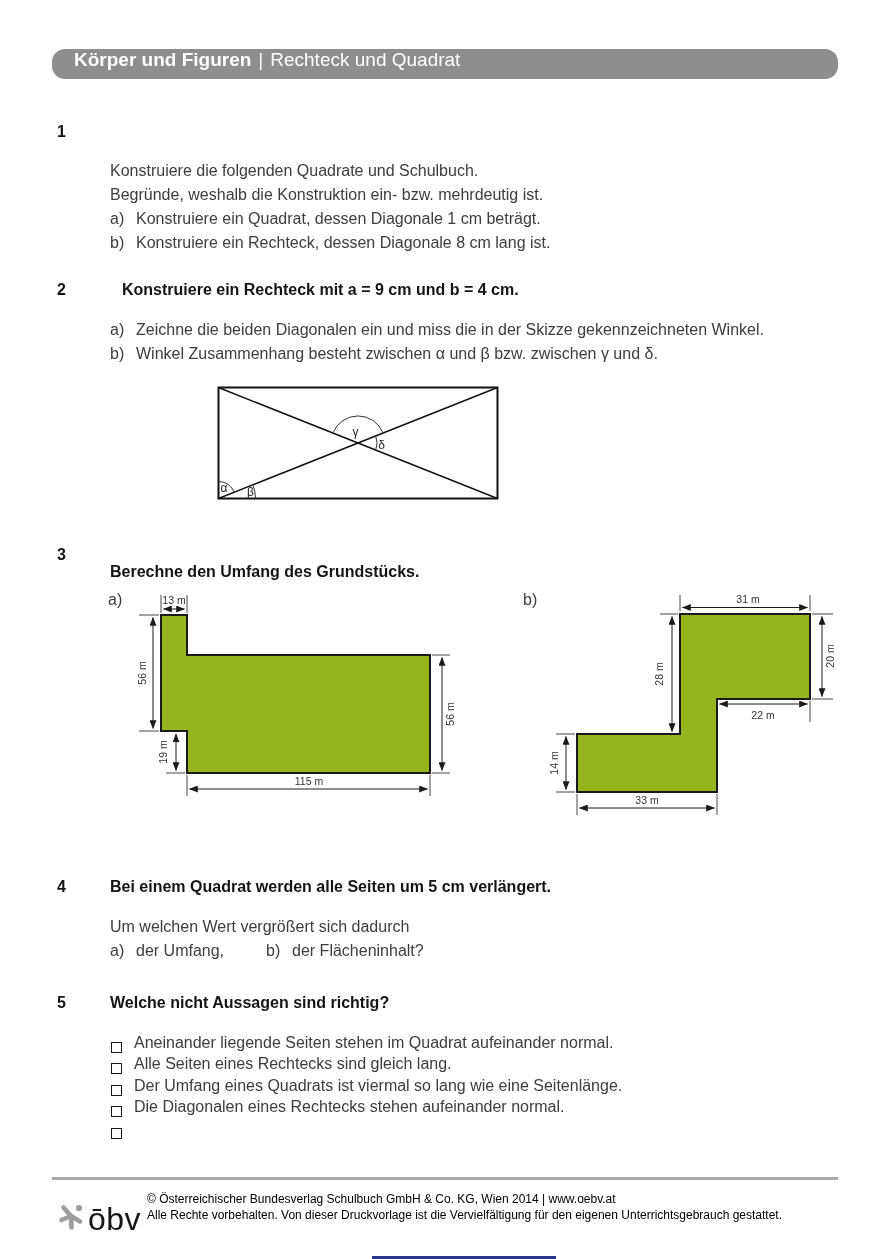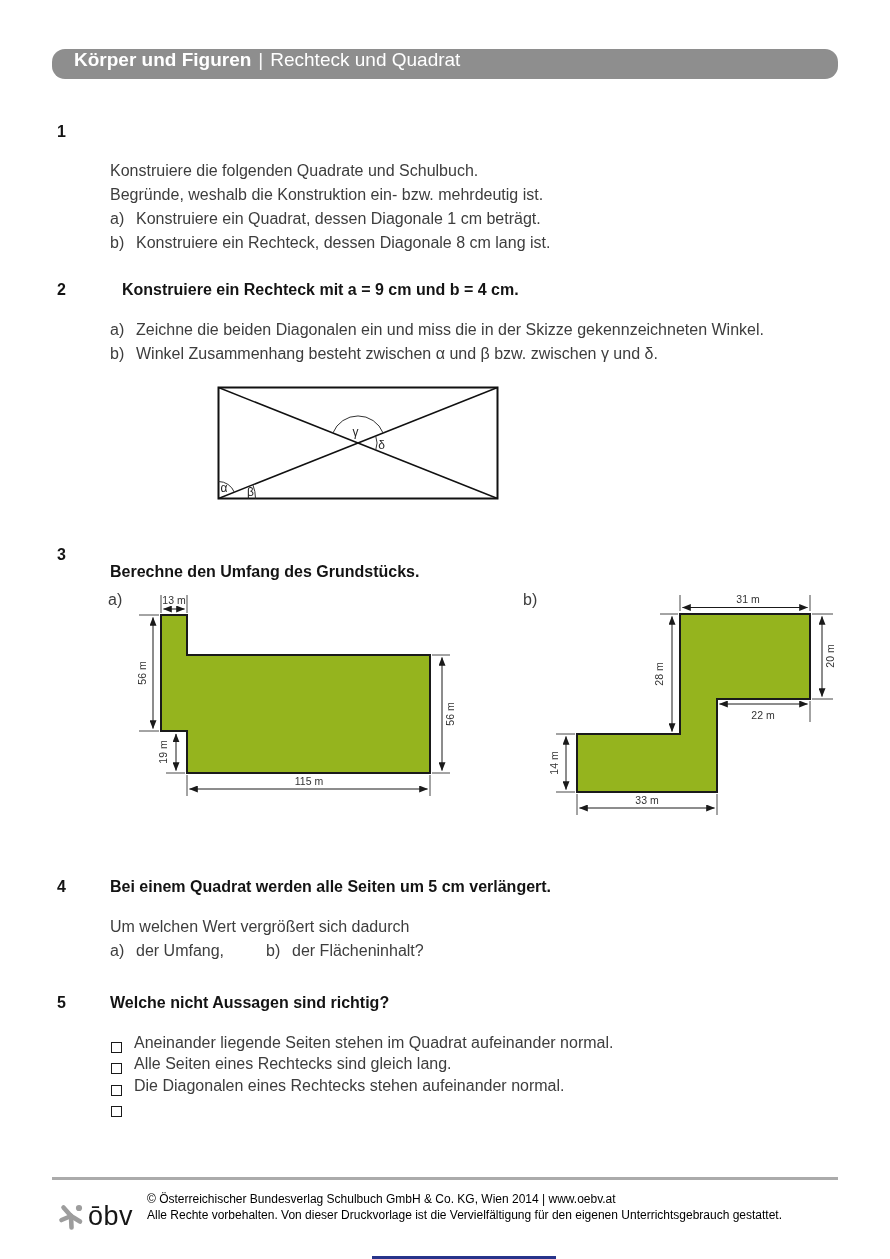--- a/index.html
+++ b/index.html
@@ -26,21 +26,21 @@
   .fig-label{font-size:16px;color:#3d3d3d;}
   
   .opt-row{display:flex;align-items:flex-end;height:21.6px;font-size:16px;color:#3d3d3d;}
   .opt-box{
     width:11px;height:11px;border:1.7px solid #1a1a1a;box-sizing:border-box;
     margin:3px 12px 0 0;background:#fff;flex:0 0 auto;
   }
   .opt-text{white-space:nowrap;line-height:20px;}
   
   .footer-rule{left:52px;top:1177px;width:786px;height:3px;background:#ababab;}
-  .logo-text{font-size:27px;color:#161616;letter-spacing:.5px;}
+  .logo-text{font-size:32px;color:#161616;letter-spacing:.5px;}
   .copy{font-size:12px;color:#000000;line-height:15.5px;white-space:nowrap;}
   .bottom-strip{left:372px;top:1256px;width:184px;height:3px;background:#27348b;}
   svg text{font-family:"Liberation Sans","DejaVu Sans",sans-serif;}
   .dim-text{font-size:10.5px;fill:#333333;}
   .greek{font-size:12px;fill:#222222;}
 </style>
 </head>
 <body>
 
 <div class="page">
@@ -170,20 +170,24 @@
     <div class="opt-row">
       <span class="opt-box"></span>
       <span class="opt-text">Aneinander liegende Seiten stehen im Quadrat aufeinander normal.</span>
     </div>
     <div class="opt-row">
       <span class="opt-box"></span>
       <span class="opt-text">Alle Seiten eines Rechtecks sind gleich lang.</span>
     </div>
     <div class="opt-row">
       <span class="opt-box"></span>
+      <span class="opt-text">Der Umfang eines Quadrats ist viermal so lang wie eine Seitenlänge.</span>
+    </div>
+    <div class="opt-row">
+      <span class="opt-box"></span>
       <span class="opt-text">Die Diagonalen eines Rechtecks stehen aufeinander normal.</span>
     </div>
     <div class="opt-row">
       <span class="opt-box"></span>
     </div>
   </div>
 
   <div class="abs footer-rule"></div>
   <div class="abs" style="left:58px;top:1200px;">
     <svg width="28" height="32" viewBox="0 0 28 32">

